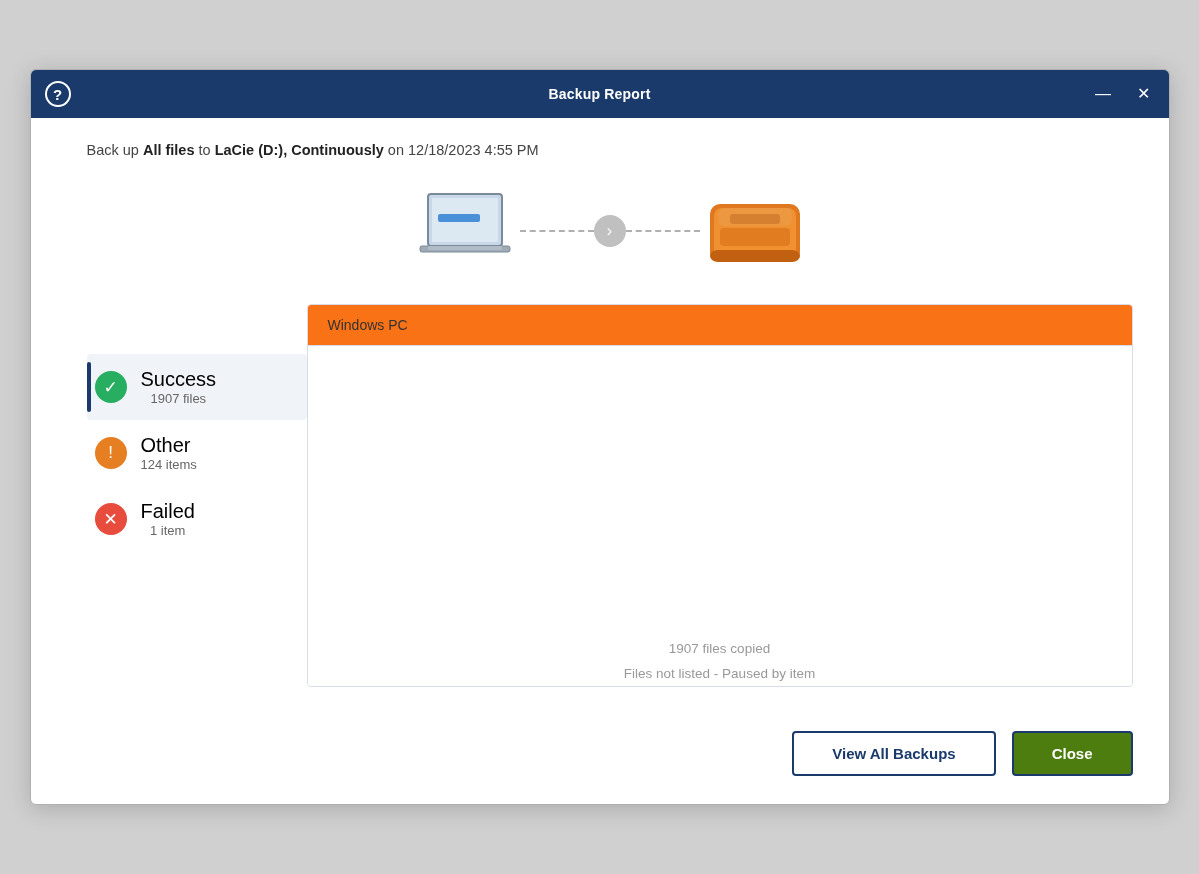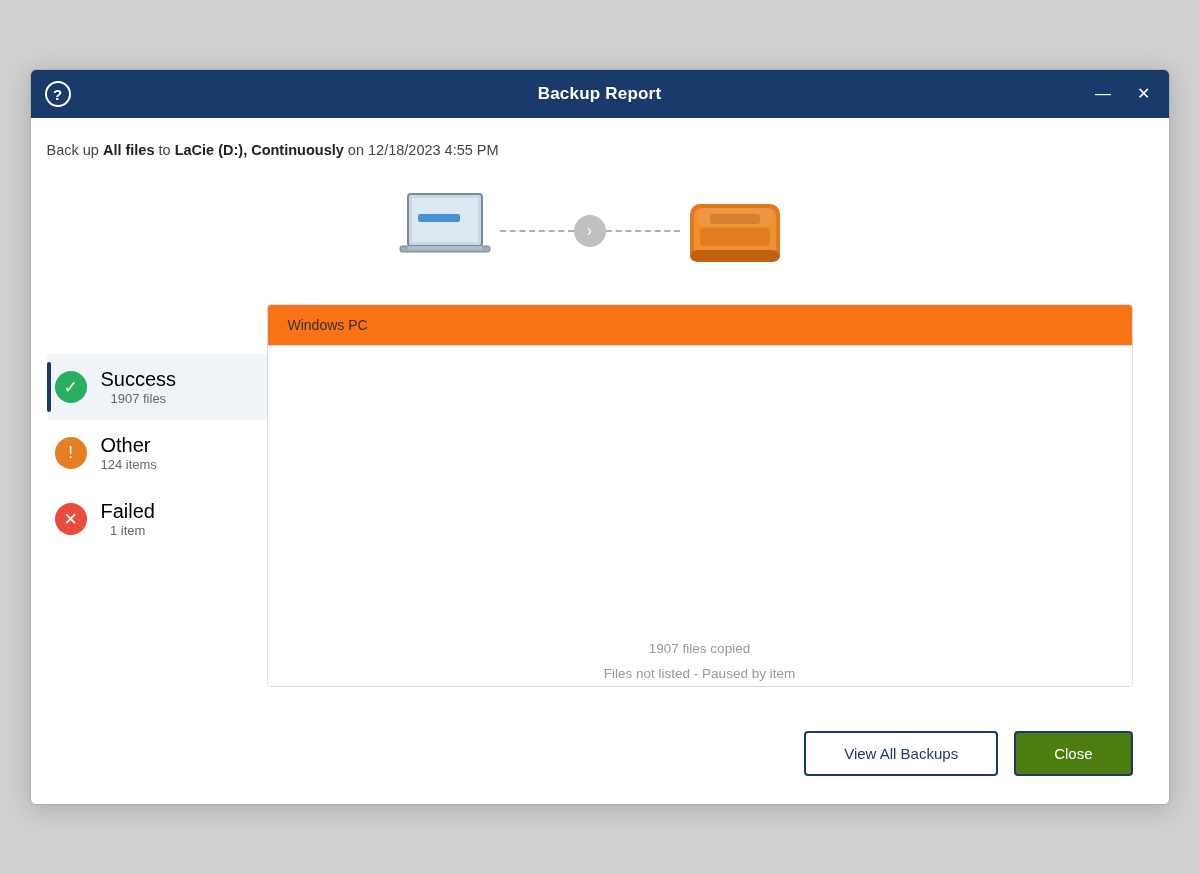--- a/index.html
+++ b/index.html
@@ -42,41 +42,41 @@
       justify-content: center;
       font-size: 15px;
       font-weight: bold;
       color: #fff;
       cursor: pointer;
     }
     .titlebar-center {
       position: absolute;
       left: 50%;
       transform: translateX(-50%);
-      font-size: 17px;
+      font-size: 14px;
       font-weight: 600;
       color: #fff;
       letter-spacing: 0.2px;
     }
     .titlebar-right {
       display: flex;
       align-items: center;
       gap: 18px;
     }
     .win-btn {
       color: #fff;
       font-size: 16px;
       cursor: pointer;
       background: none;
       border: none;
       padding: 2px 4px;
       line-height: 1;
     }
     .content {
-      padding: 24px 36px 24px 16px;
+      padding: 24px 36px 24px 56px;
     }
     .subtitle {
       font-size: 14.5px;
       color: #444;
       margin-bottom: 28px;
     }
     .subtitle strong { font-weight: 700; color: #222; }
     .transfer-viz {
       display: flex;
       align-items: center;
@@ -208,21 +208,21 @@
       display: flex;
       justify-content: flex-end;
       gap: 16px;
       padding: 20px 36px 28px;
     }
     .btn {
       padding: 12px 38px;
       font-size: 15px;
       border-radius: 4px;
       cursor: pointer;
-      font-weight: 400;
+      font-weight: 700;
     }
     .btn-outline {
       background: #fff;
       color: #1a3a6b;
       border: 2px solid #1a3a6b;
     }
     .btn-primary {
       background: #4d7c0f;
       color: #fff;
       border: 2px solid #1a3a6b;

